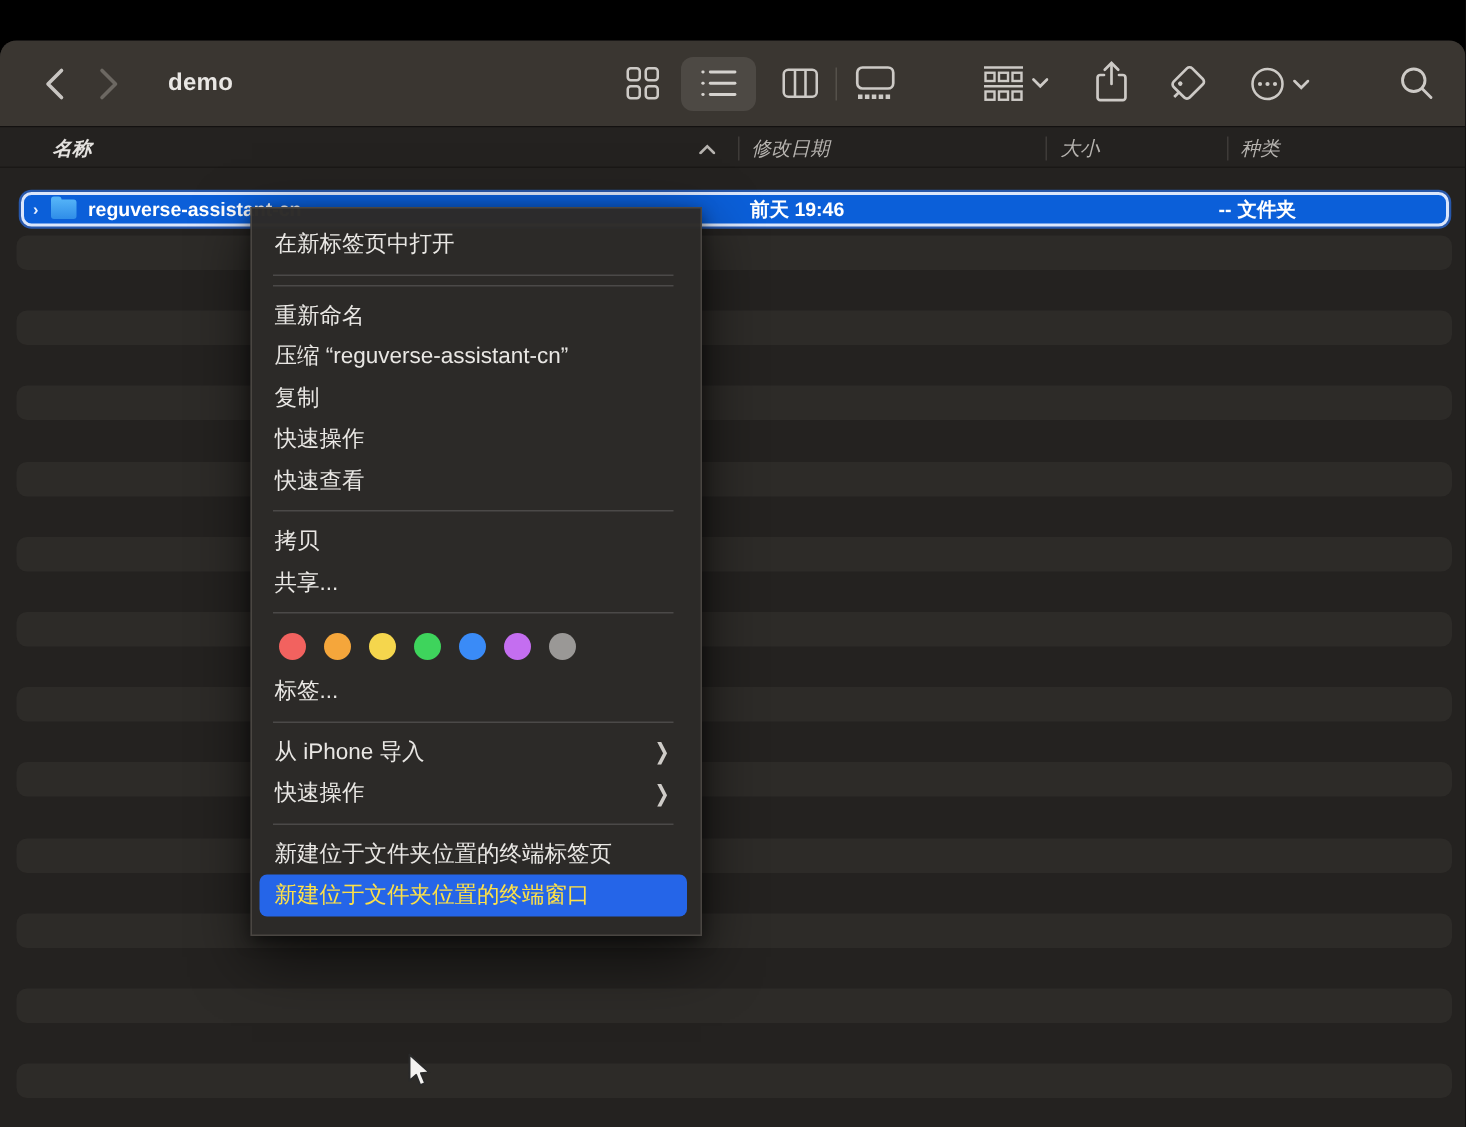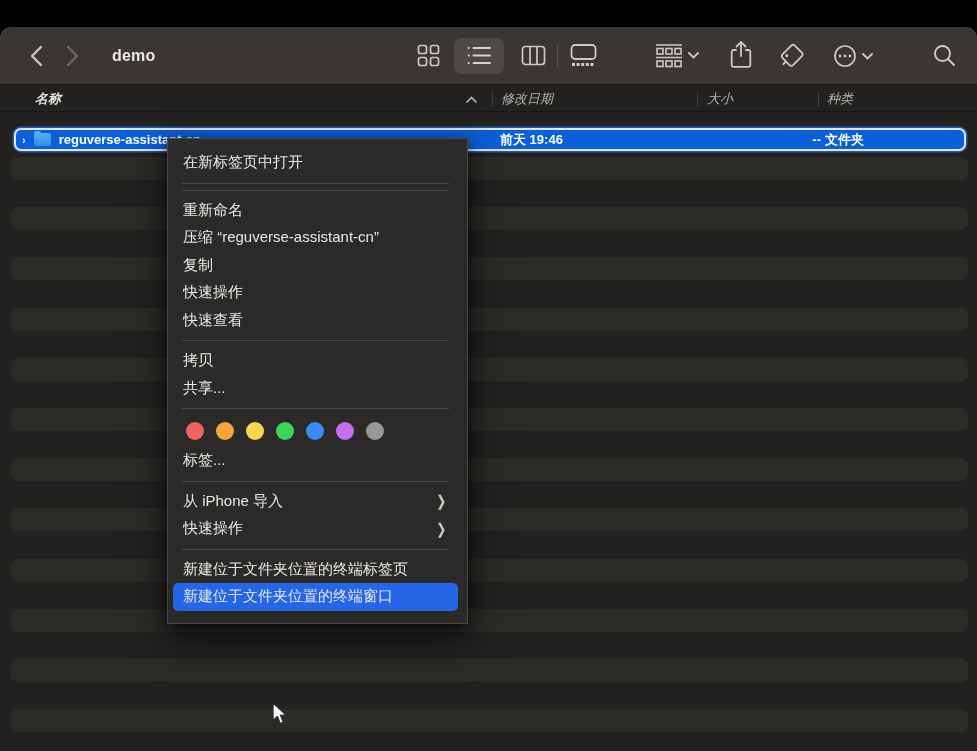--- a/index.html
+++ b/index.html
@@ -39,21 +39,21 @@
   .cell{position:absolute;top:0;height:19px;display:flex;align-items:center;font-weight:600;}
   .c-mod{left:484px;}
   .c-size{left:776px;width:29px;justify-content:flex-end;}
   .c-kind{left:809px;}
 
   
   .menu{position:absolute;left:167px;top:111px;width:301px;background:rgba(45,43,41,.985);border:1px solid #4a4642;border-radius:0;box-shadow:0 14px 38px rgba(0,0,0,.65),0 3px 10px rgba(0,0,0,.5);padding:10px 4px 12px 0;z-index:5;}
   .mi{height:27.5px;margin:0 5px;padding:0 10px;border-radius:5px;display:flex;align-items:center;color:#e9e7e4;font-size:15px;white-space:nowrap;}
   .mi .lbl{flex:1;overflow:hidden;}
   .mi .sub{color:#cfccc8;font-size:15px;font-weight:600;transform:scaleX(.8);}
-  .mi.hl{background:#2565e8;color:#e5e5e5;}
+  .mi.hl{background:#2565e8;color:#fde047;}
   .mdiv{height:1px;margin:6px 14px;background:rgba(255,255,255,.15);}
   .tagrow{height:32px;display:flex;align-items:center;padding-left:18px;gap:12px;}
   .dot{width:18px;height:18px;border-radius:50%;}
 
   
   .cursor{position:absolute;left:270px;top:674px;z-index:9;}
 </style>
 </head>
 <body>
 

